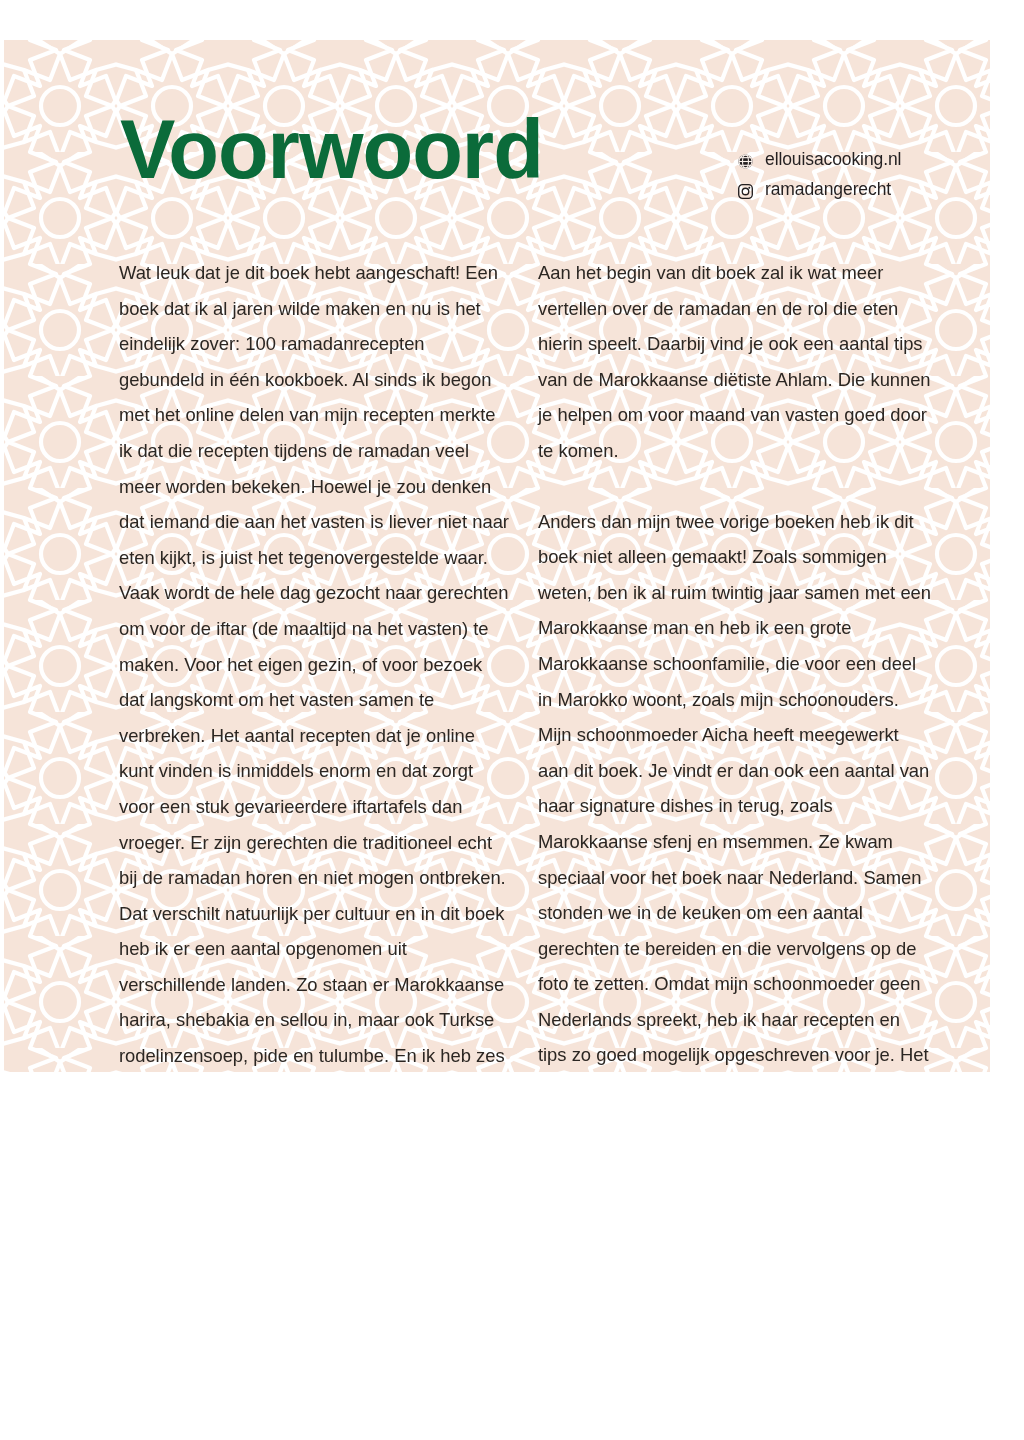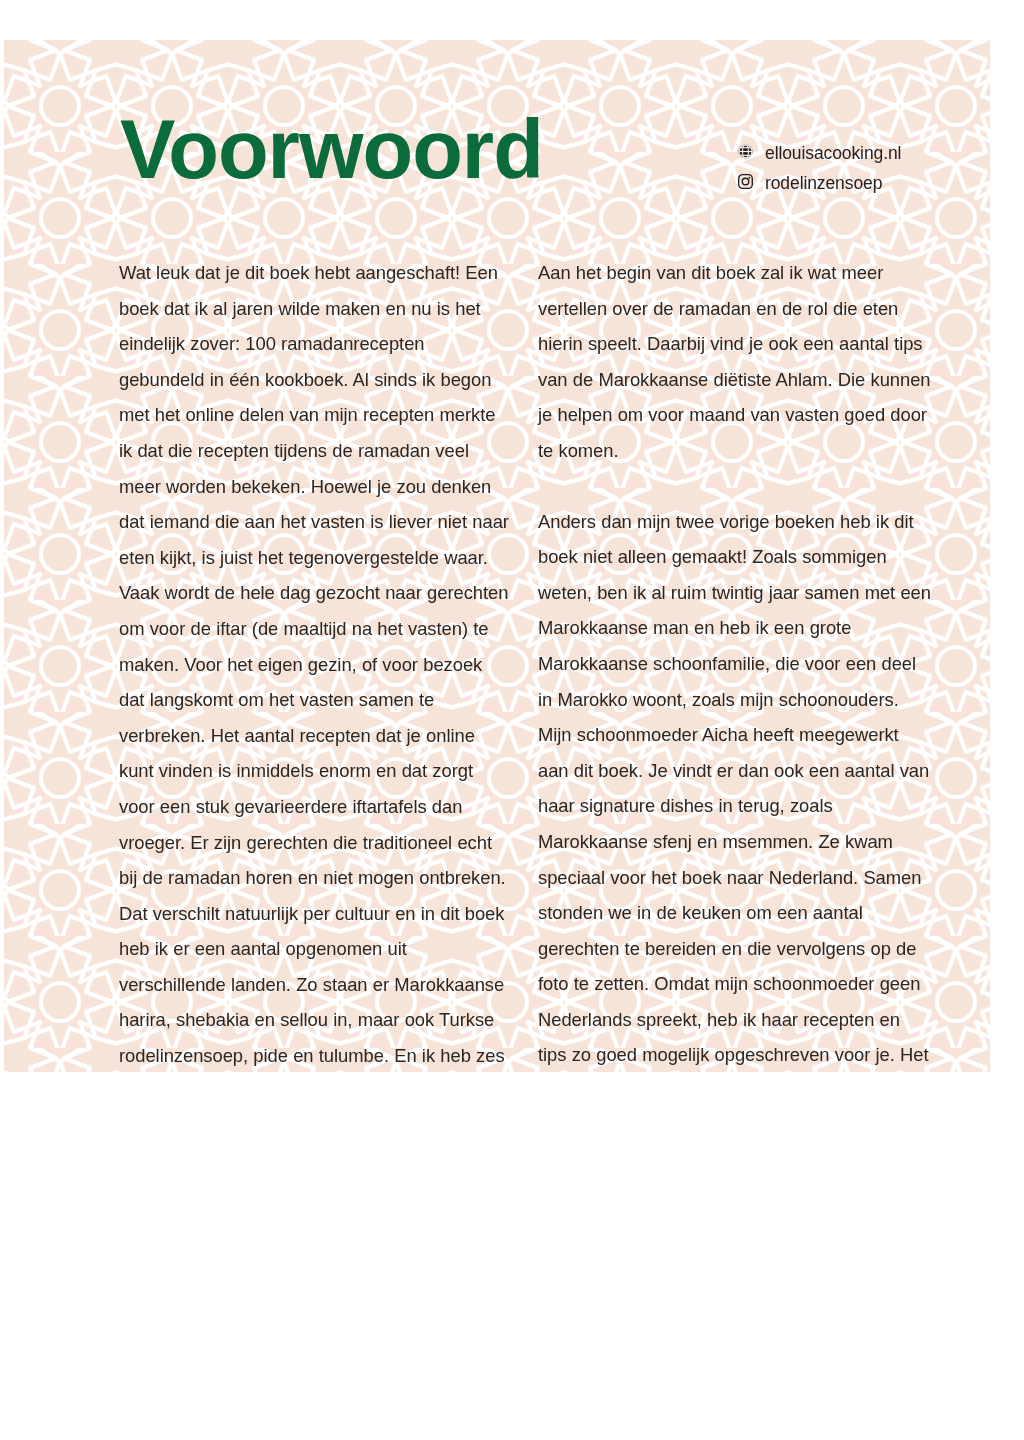--- a/index.html
+++ b/index.html
@@ -60,21 +60,21 @@
   }
 
   .social-block {
     position: absolute;
     left: 737px;
     top: 143px;
     width: 250px;
   }
   .social-row {
     display: flex;
-    align-items: flex-start;
+    align-items: flex-end;
     gap: 11px;
     height: 27px;
     margin-bottom: 3px;
   }
   .social-icon {
     width: 17px;
     height: 17px;
     flex: 0 0 17px;
     display: block;
     color: #231f20;
@@ -184,21 +184,21 @@
       </div>
 
       <div class="social-row">
         <span class="social-icon">
           <svg viewBox="0 0 24 24" fill="none" stroke="currentColor" stroke-width="1.9">
             <rect x="2.4" y="2.4" width="19.2" height="19.2" rx="5.4" ry="5.4"></rect>
             <circle cx="12" cy="12" r="4.6"></circle>
             <circle cx="17.4" cy="6.6" r="1.35" fill="currentColor" stroke="none"></circle>
           </svg>
         </span>
-        <span class="social-label">rodelinzensoep</span>
+        <span class="social-label">ramadangerecht</span>
       </div>
 
     </div>
   </div>
 
   <div class="columns">
 
     <div class="col col-left">
       <p class="para">Wat leuk dat je dit boek hebt aangeschaft! Een boek dat ik al jaren wilde maken en nu is het eindelijk zover: 100 ramadanrecepten gebundeld in één kookboek. Al sinds ik begon met het online delen van mijn recepten merkte ik dat die recepten tijdens de ramadan veel meer worden bekeken. Hoewel je zou denken dat iemand die aan het vasten is liever niet naar eten kijkt, is juist het tegenovergestelde waar. Vaak wordt de hele dag gezocht naar gerechten om voor de iftar (de maaltijd na het vasten) te maken. Voor het eigen gezin, of voor bezoek dat langskomt om het vasten samen te verbreken. Het aantal recepten dat je online kunt vinden is inmiddels enorm en dat zorgt voor een stuk gevarieerdere iftartafels dan vroeger. Er zijn gerechten die traditioneel echt bij de ramadan horen en niet mogen ontbreken. Dat verschilt natuurlijk per cultuur en in dit boek heb ik er een aantal opgenomen uit verschillende landen. Zo staan er Marokkaanse harira, shebakia en sellou in, maar ook Turkse rodelinzensoep, pide en tulumbe. En ik heb zes vrouwen gevraagd om een typisch ramadangerecht uit hun land te delen. Naast die traditionele ramadanrecepten vind je in dit boek genoeg gerechten die je wellicht nog niet kent. Van lekkere en voedzame ontbijtjes, soepen, salades en gezonde hapjes tot de heerlijkste broodjes en snacks, en recepten met bladerdeeg of filodeeg. Uiteraard is er ook een hoofdstuk met recepten voor Eid el-Fitr, het feest dat de ramadan afsluit. En ten slotte vind je een hoofdstuk speciaal voor kinderen, met lekkere kidsproof recepten en leuke traktaties.</p>
     </div>

